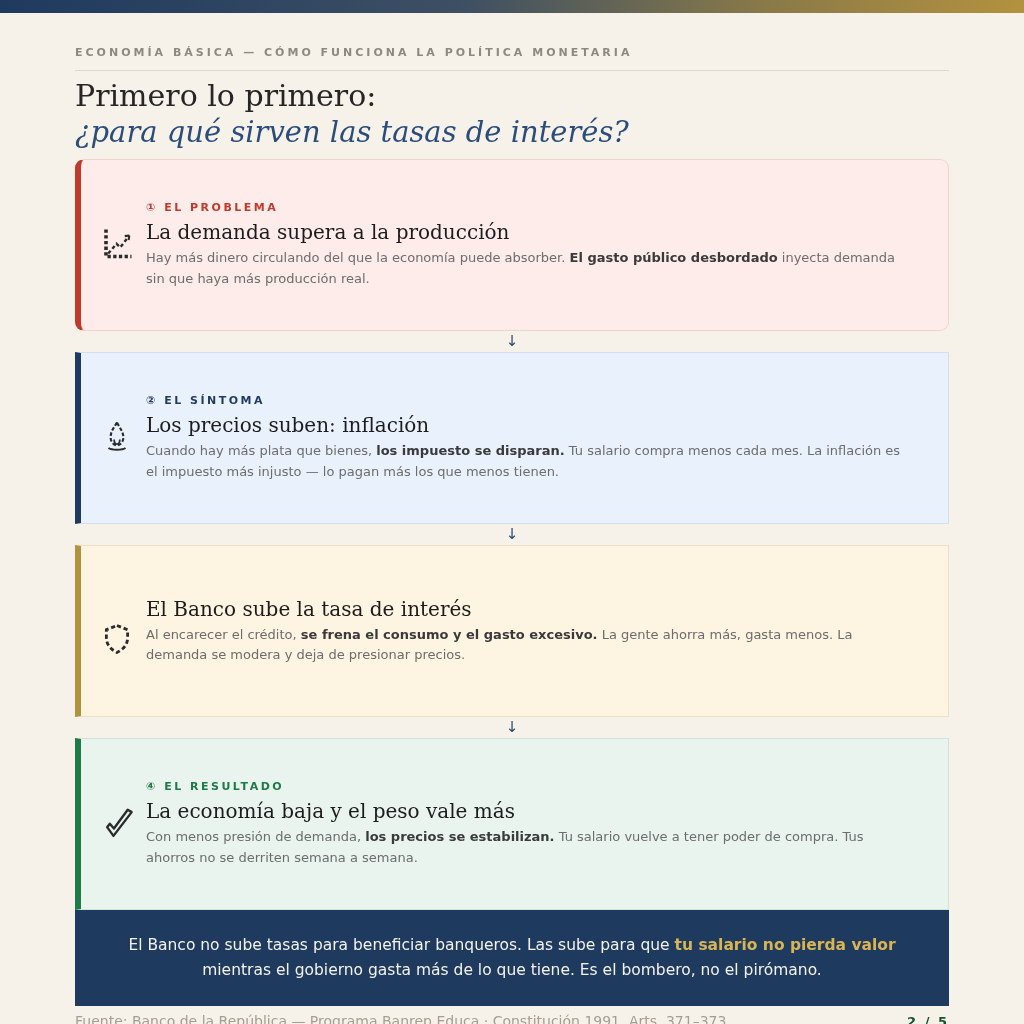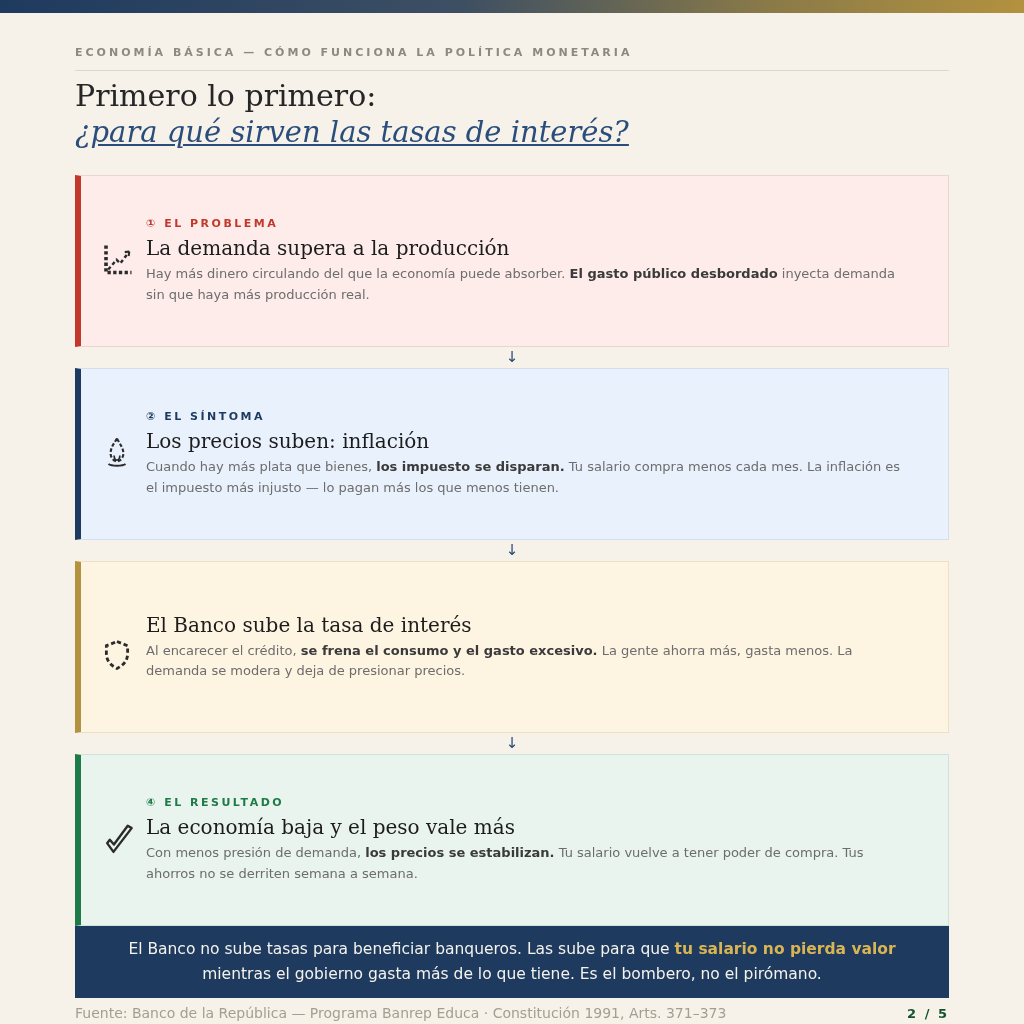--- a/index.html
+++ b/index.html
@@ -22,21 +22,21 @@
   .divider { margin-top:11px; border-top:1px solid #ddd8cd; }
   .title {
     margin-top:8px;
     font-family:"DejaVu Serif", serif;
     font-size:30px; color:#262626; font-weight:normal;
     line-height:1.1;
   }
   .subtitle {
     font-family:"DejaVu Serif", serif;
     font-style:italic; font-size:29px; color:#2a4d7b;
-    margin-top:4px; line-height:1.15;text-decoration:underline;
+    margin-top:4px; line-height:1.15;
   }
   .card {
     margin-top:0;
     height:172px;
     background:var(--bg);
     border:1px solid var(--border);
     border-left:6px solid var(--accent);
     display:flex; align-items:center;
   }
   .card-inner { display:flex; width:100%; padding:0 40px 0 19px; }
@@ -52,23 +52,23 @@
     margin-bottom:4px;
   }
   .card-body {
     font-size:13px; color:#6d6d6d; line-height:1.6;
   }
   .card-body b { color:#3a3a3a; }
   .connector {
     height:21px; display:flex; align-items:center; justify-content:center;
     color:#2c4a73; font-size:15px; line-height:1;
   }
-  .first-card { margin-top:26px; }
+  .first-card { margin-top:10px;border-radius:9px; }
   .banner {
-    margin-top:0; height:72px;
+    margin-top:0; height:96px;
     background:#1e3a5f;
     display:flex; align-items:center; justify-content:center;
     padding:0 30px;
   }
   .banner-text {
     color:#f4f2ec; font-size:15.5px; line-height:1.65; text-align:center;
   }
   .banner-text b { color:#d9b453; }
   .footer {
     margin-top:7px;

